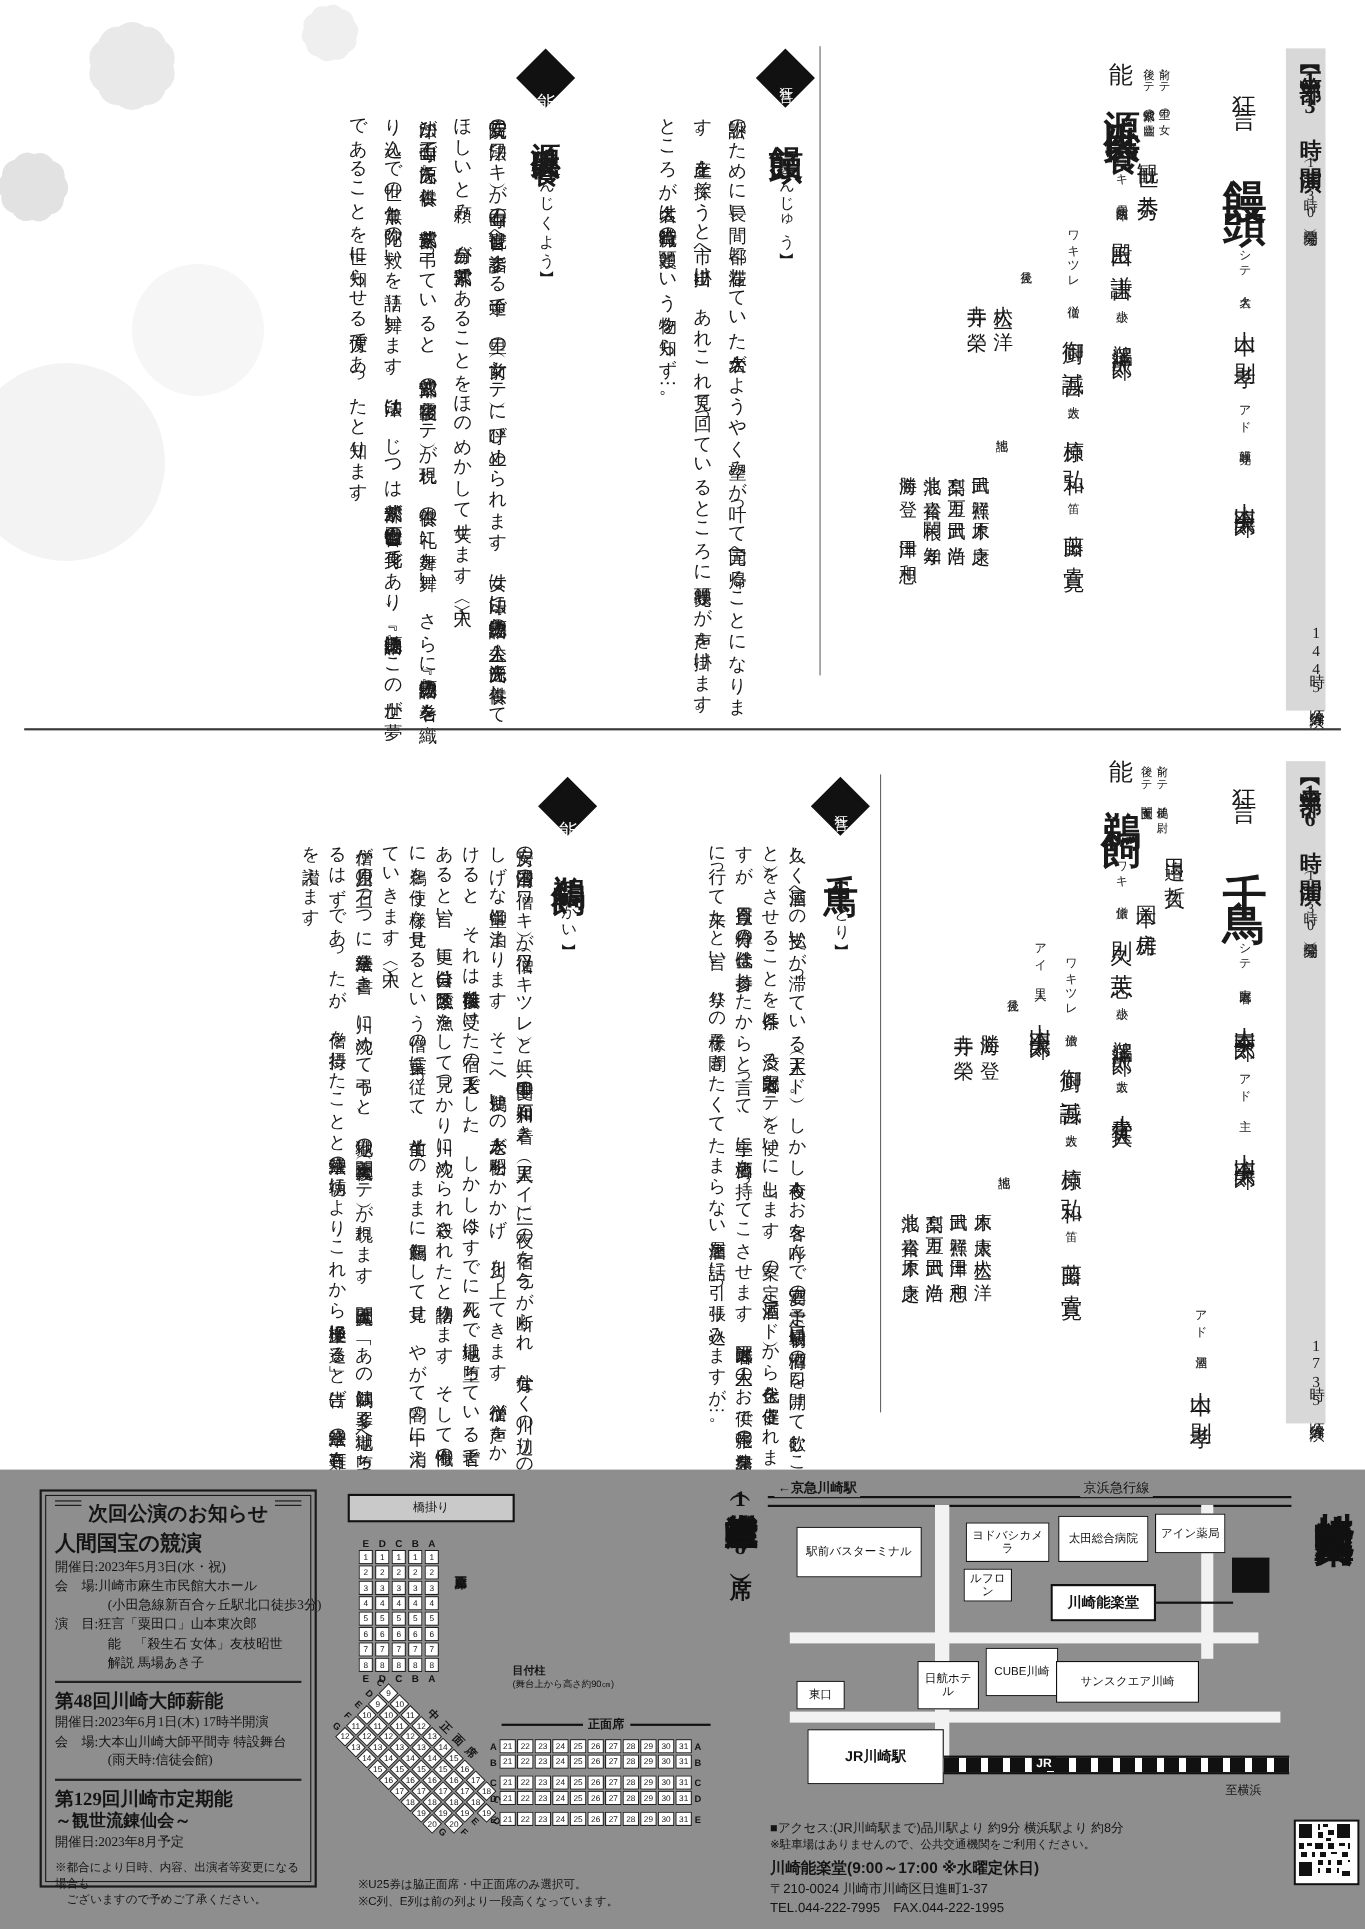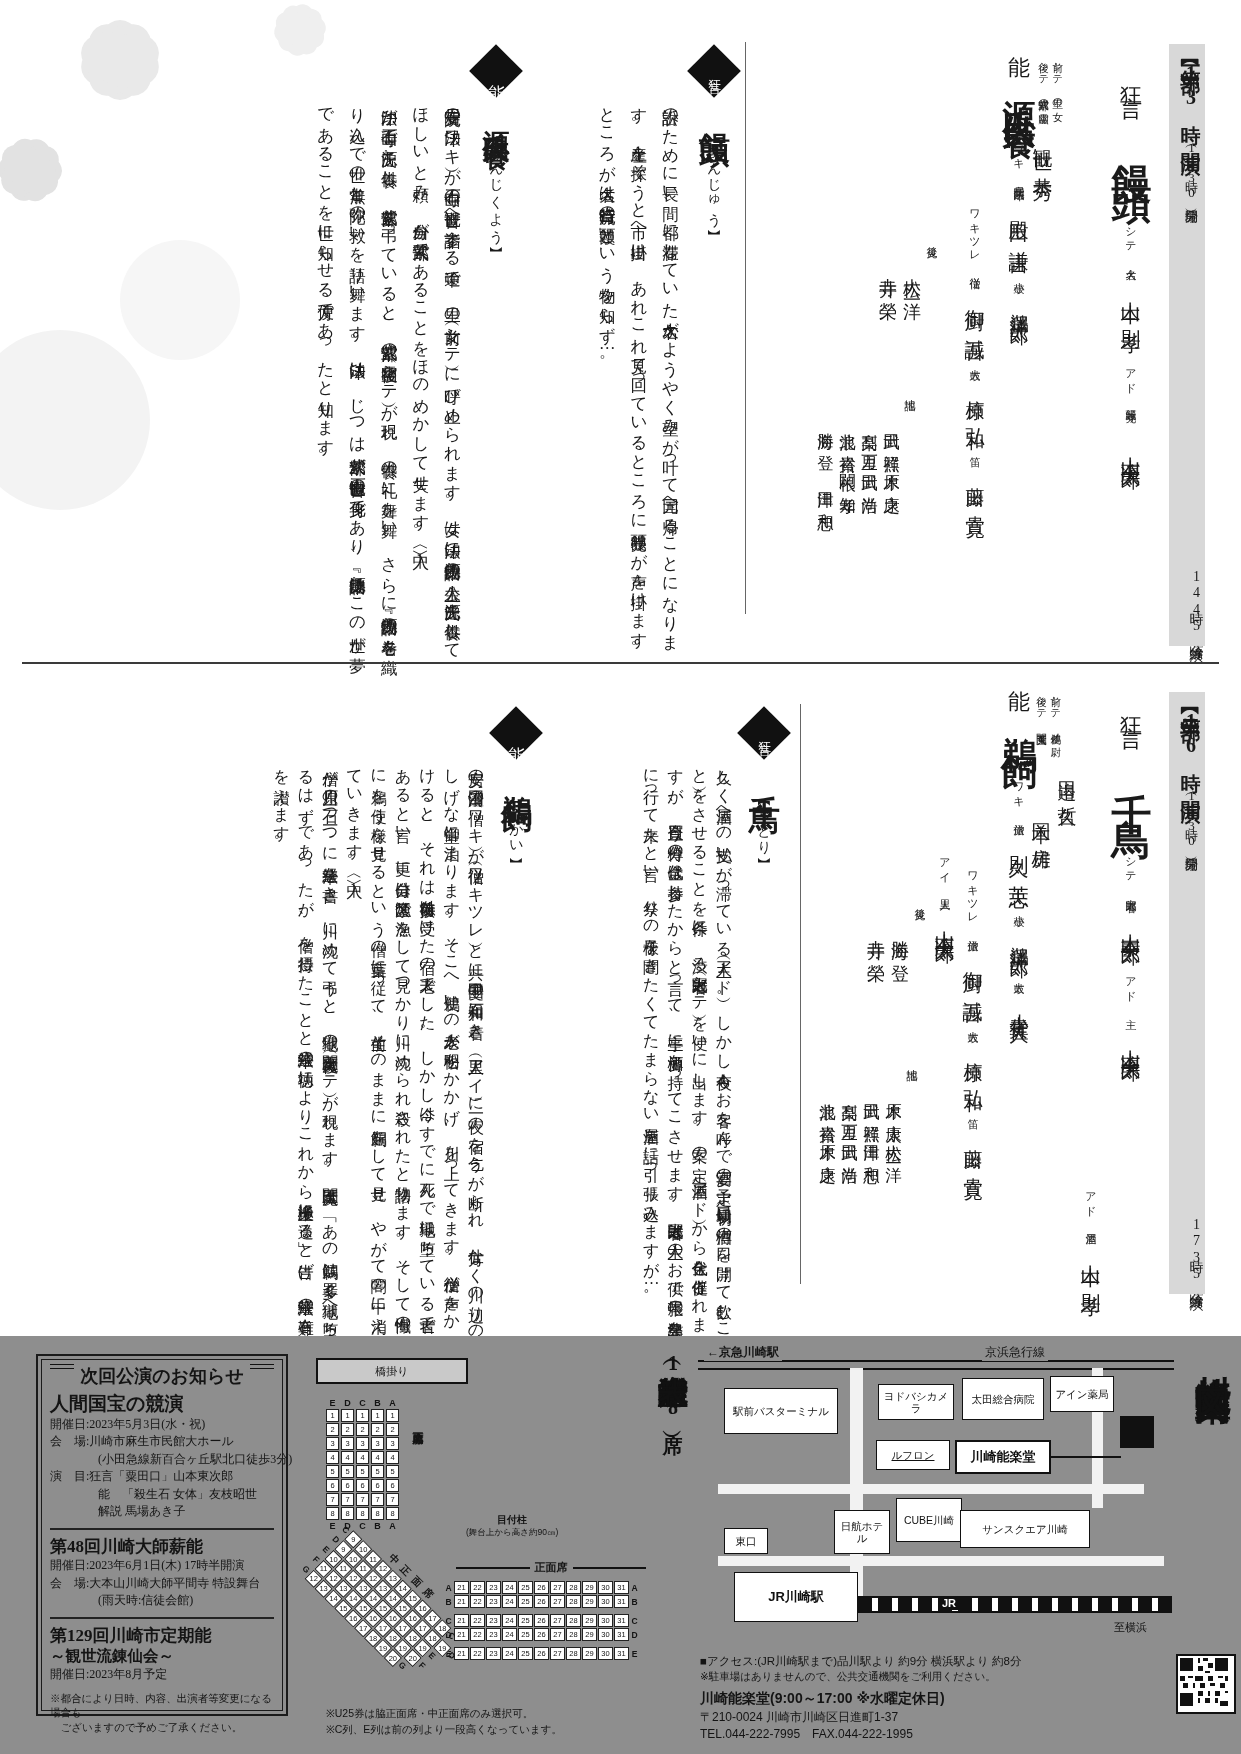--- a/index.html
+++ b/index.html
@@ -352,21 +352,21 @@
             <div class="seat">3</div>
             <div class="seat">4</div>
             <div class="seat">5</div>
             <div class="seat">6</div>
             <div class="seat">7</div>
             <div class="seat">8</div>
             <div class="wletter">A</div>
           </div>
         </div>
       <div class="v" style="position:absolute;left:94px;top:78px;font:bold 11px 'Liberation Sans',sans-serif;">脇正面席</div>
-      <div style="position:absolute;left:150px;top:168px;font:bold 10px/1.2 'Liberation Sans',sans-serif;text-align:center;">
+      <div style="position:absolute;left:150px;top:168px;font:bold 10px/1.2 'Liberation Sans',sans-serif;">
         <span>目付柱</span><br>
         <span style="font-weight:normal;font-size:8.5px;">(舞台上から高さ約90㎝)</span>
       </div>
       <div style="position:absolute;left:140px;top:214px;width:190px;display:flex;align-items:center;gap:5px;font:bold 11px 'Liberation Sans',sans-serif;">
         <span style="flex:1;height:2px;background:#111;"></span>
           <span>正面席</span>
           <span style="flex:1;height:2px;background:#111;"></span>
       </div>
       <div id="shomen-rows">
           <div class="srow">
@@ -637,21 +637,21 @@
       <div class="road" style="left:394px;top:24px;width:11px;height:140px;"></div>
       <div class="road" style="left:20px;top:140px;width:426px;height:10px;"></div>
       <div class="road" style="left:20px;top:212px;width:446px;height:10px;"></div>
       <div class="maplabel" style="left:26px;top:44px;width:114px;height:46px;">駅前バスターミナル</div>
       <div class="maplabel" style="left:180px;top:40px;width:76px;height:36px;">ヨドバシカメラ</div>
       <div class="maplabel" style="left:264px;top:34px;width:82px;height:42px;">太田総合病院</div>
       <div class="maplabel" style="left:352px;top:32px;width:64px;height:36px;">アイン薬局</div>
       <div style="position:absolute;left:422px;top:72px;width:34px;height:32px;background:#111;"></div>
       <div class="maplabel" style="left:257px;top:96px;width:96px;height:34px;font-weight:bold;font-size:13px;border-width:2px;">川崎能楽堂</div>
       <div style="position:absolute;left:353px;top:112px;width:70px;height:2px;background:#111;"></div>
-      <div class="maplabel" style="left:178px;top:96px;width:74px;height:30px;text-decoration:underline;">ルフロン</div>
+      <div class="maplabel" style="left:178px;top:82px;width:44px;height:30px;">ルフロン</div>
       <div class="maplabel" style="left:198px;top:154px;width:66px;height:44px;">CUBE川崎</div>
       <div class="maplabel" style="left:136px;top:166px;width:56px;height:44px;">日航ホテル</div>
       <div class="maplabel" style="left:262px;top:166px;width:130px;height:38px;">サンスクエア川崎</div>
       <div class="maplabel" style="left:26px;top:184px;width:44px;height:26px;">東口</div>
       <div class="maplabel" style="left:36px;top:228px;width:124px;height:50px;font-weight:bold;font-size:13px;">JR川崎駅</div>
       <div class="railjr" style="left:160px;top:252px;width:314px;"></div>
       <div style="position:absolute;left:240px;top:253px;color:#fff;background:#111;font:bold 11px/13px 'Liberation Sans',sans-serif;padding:0 4px;">JR</div>
       <div style="position:absolute;left:416px;top:276px;font:11px 'Liberation Sans',sans-serif;">至横浜</div>
     </div>
 

